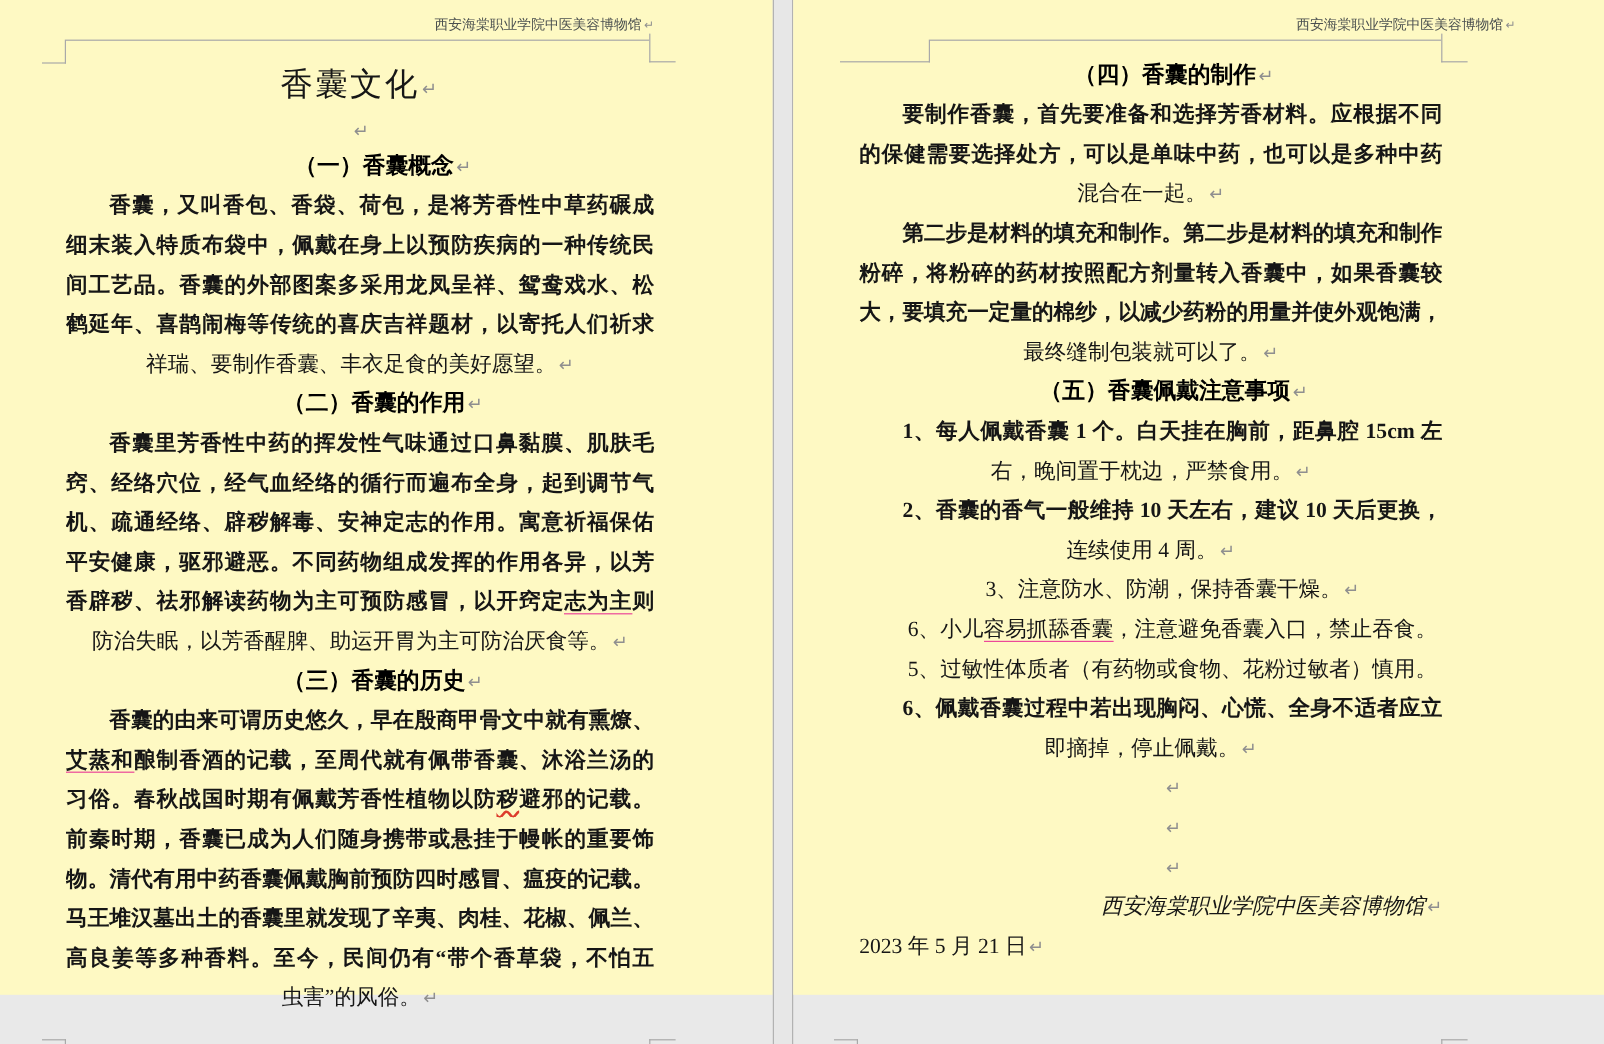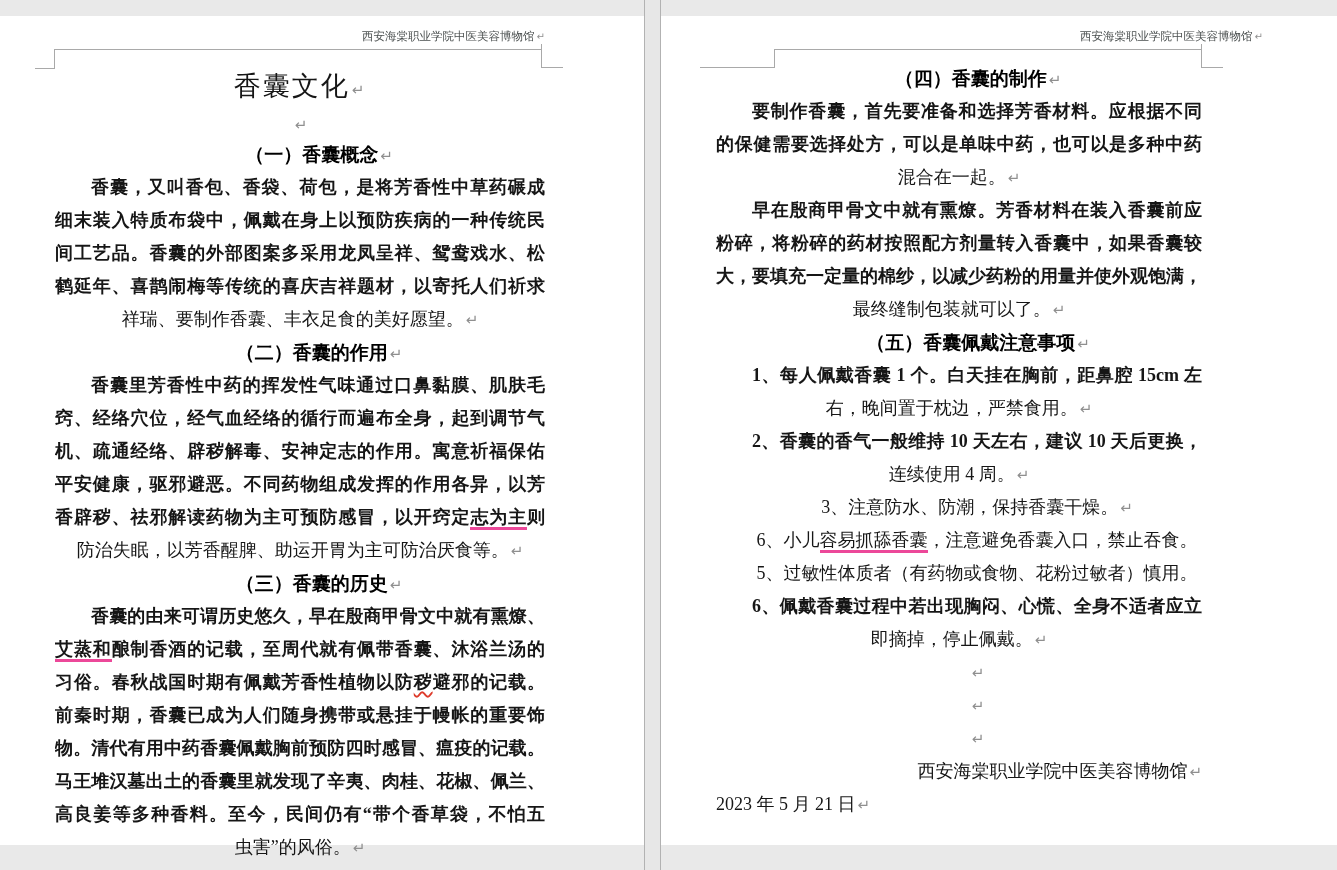--- a/index.html
+++ b/index.html
@@ -1,17 +1,17 @@
 <!DOCTYPE html>
 <html><head>
 <meta charset="utf-8">
 <style>
   html,body{margin:0;padding:0;width:1337px;height:870px;overflow:hidden;background:#e9e9e9;}
   #stage{position:relative;width:1337px;height:870px;font-family:"Liberation Serif","DejaVu Serif",serif;color:#161616;}
-  .page{position:absolute;top:16px;height:829px;background:#ffffff;}
+  .page{position:absolute;top:0;height:829px;background:#fef9c3;}
   #page-left{left:0;width:644px;}
   #page-right{left:661px;width:676px;}
   #page-gap{position:absolute;top:0;left:644px;width:17px;height:870px;background:#e7e7e7;border-left:1px solid #b2b2b2;border-right:1px solid #b2b2b2;box-sizing:border-box;}
   
   .page-header{position:absolute;top:13px;left:55px;text-align:right;font-family:"Liberation Sans","DejaVu Sans",sans-serif;font-size:11.5px;color:#4a4f4f;white-space:nowrap;}
   #page-left .page-header{width:490px;}
   #page-right .page-header{width:547px;}
   .page-header .pilcrow{font-size:10px;}
   
   .bmark{position:absolute;box-sizing:border-box;}
@@ -23,24 +23,24 @@
   
   .content{position:absolute;top:46px;left:55px;}
   #page-left .content{width:490px;}
   #page-right .content{width:486px;}
   .line{height:33px;line-height:33px;font-size:18px;overflow:hidden;text-align:center;}
   .line.fill{text-align:justify;text-align-last:justify;font-weight:bold;}
   .line.indent{text-indent:2em;}
   .line.title{height:48px;line-height:48px;font-size:27px;text-align:center;letter-spacing:2px;}
   .line.blank-center{height:28px;line-height:28px;text-align:center;}
   .line.heading{font-family:"Liberation Sans","DejaVu Sans",sans-serif;font-weight:700;font-size:19px;color:#000;}
-  .line.sign{text-align:right;}
+  .line.sign{text-align:right;font-style:italic;}
   .line.date{text-align:left;padding-right:62px;}
   .pilcrow{color:#8f8f8f;font-family:"Liberation Sans","DejaVu Sans",sans-serif;font-size:15px;margin-left:2px;font-weight:400;}
-  .u-blue{border-bottom:3px solid #ec4899;}
+  .u-blue{border-bottom:1px solid #ec4899;}
   .u-red{text-decoration:underline;text-decoration-style:wavy;text-decoration-color:#dd3b2b;text-decoration-thickness:1.5px;text-underline-offset:3px;}
 </style>
 </head>
 <body>
 
 <div id="stage">
 
   <div class="page" id="page-left">
     <div class="page-header"><span>西安海棠职业学院中医美容博物馆</span><span class="pilcrow">↵</span></div>
     <div class="bmark b-line" style="left:55px;top:33px;width:486px;"></div>
@@ -83,21 +83,21 @@
     <div class="bmark" style="left:39px;top:33px;width:75px;height:19px;border-bottom:1px solid #a9a9a9;border-right:1px solid #a9a9a9;"></div>
     <div class="bmark b-line" style="left:114px;top:33px;width:426px;"></div>
     <div class="bmark b-tr" style="left:540px;top:28px;width:22px;height:24px;"></div>
     <div class="bmark b-bl" style="left:34px;top:866px;width:20px;height:6px;"></div>
     <div class="bmark b-br" style="left:540px;top:866px;width:22px;height:6px;"></div>
     <div class="content">
         <div class="line heading indent"><span>（四）香囊的制作</span><span class="pilcrow">↵</span></div>
         <div class="line body fill indent"><span>要制作香囊，首先要准备和选择芳香材料。应根据不同</span></div>
         <div class="line body fill"><span>的保健需要选择处方，可以是单味中药，也可以是多种中药</span></div>
         <div class="line body"><span>混合在一起。</span><span class="pilcrow">↵</span></div>
-        <div class="line body fill indent"><span>早在殷商甲骨文中就有熏燎。芳香材料在装入香囊前应</span></div>
+        <div class="line body fill indent"><span>第二步是材料的填充和制作。第二步是材料的填充和制作</span></div>
         <div class="line body fill"><span>粉碎，将粉碎的药材按照配方剂量转入香囊中，如果香囊较</span></div>
         <div class="line body fill"><span>大，要填充一定量的棉纱，以减少药粉的用量并使外观饱满，</span></div>
         <div class="line body"><span>最终缝制包装就可以了。</span><span class="pilcrow">↵</span></div>
         <div class="line heading indent"><span>（五）香囊佩戴注意事项</span><span class="pilcrow">↵</span></div>
         <div class="line body fill indent"><span>1、每人佩戴香囊 1 个。白天挂在胸前，距鼻腔 15cm 左</span></div>
         <div class="line body"><span>右，晚间置于枕边，严禁食用。</span><span class="pilcrow">↵</span></div>
         <div class="line body fill indent"><span>2、香囊的香气一般维持 10 天左右，建议 10 天后更换，</span></div>
         <div class="line body"><span>连续使用 4 周。</span><span class="pilcrow">↵</span></div>
         <div class="line body indent"><span>3、注意防水、防潮，保持香囊干燥。</span><span class="pilcrow">↵</span></div>
         <div class="line body indent"><span>6、小儿</span><span class="u-blue">容易抓舔香囊</span><span>，注意避免香囊入口，禁止吞食。</span></div>

